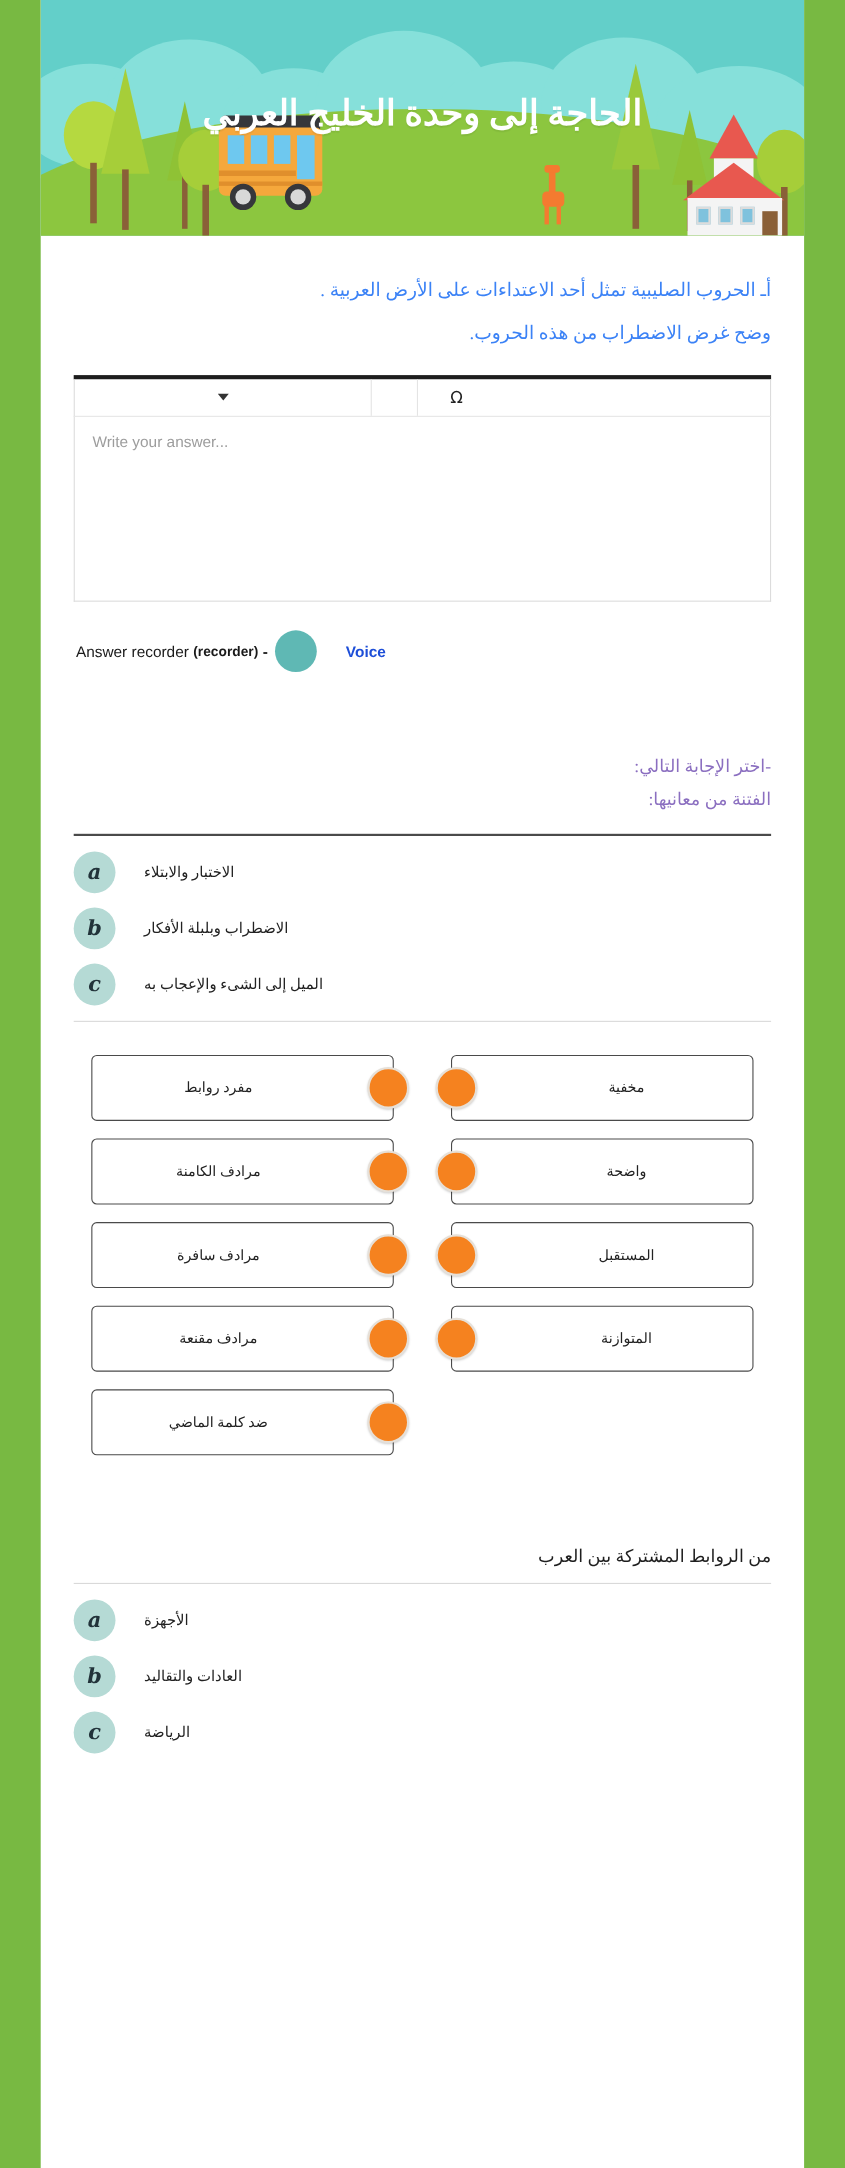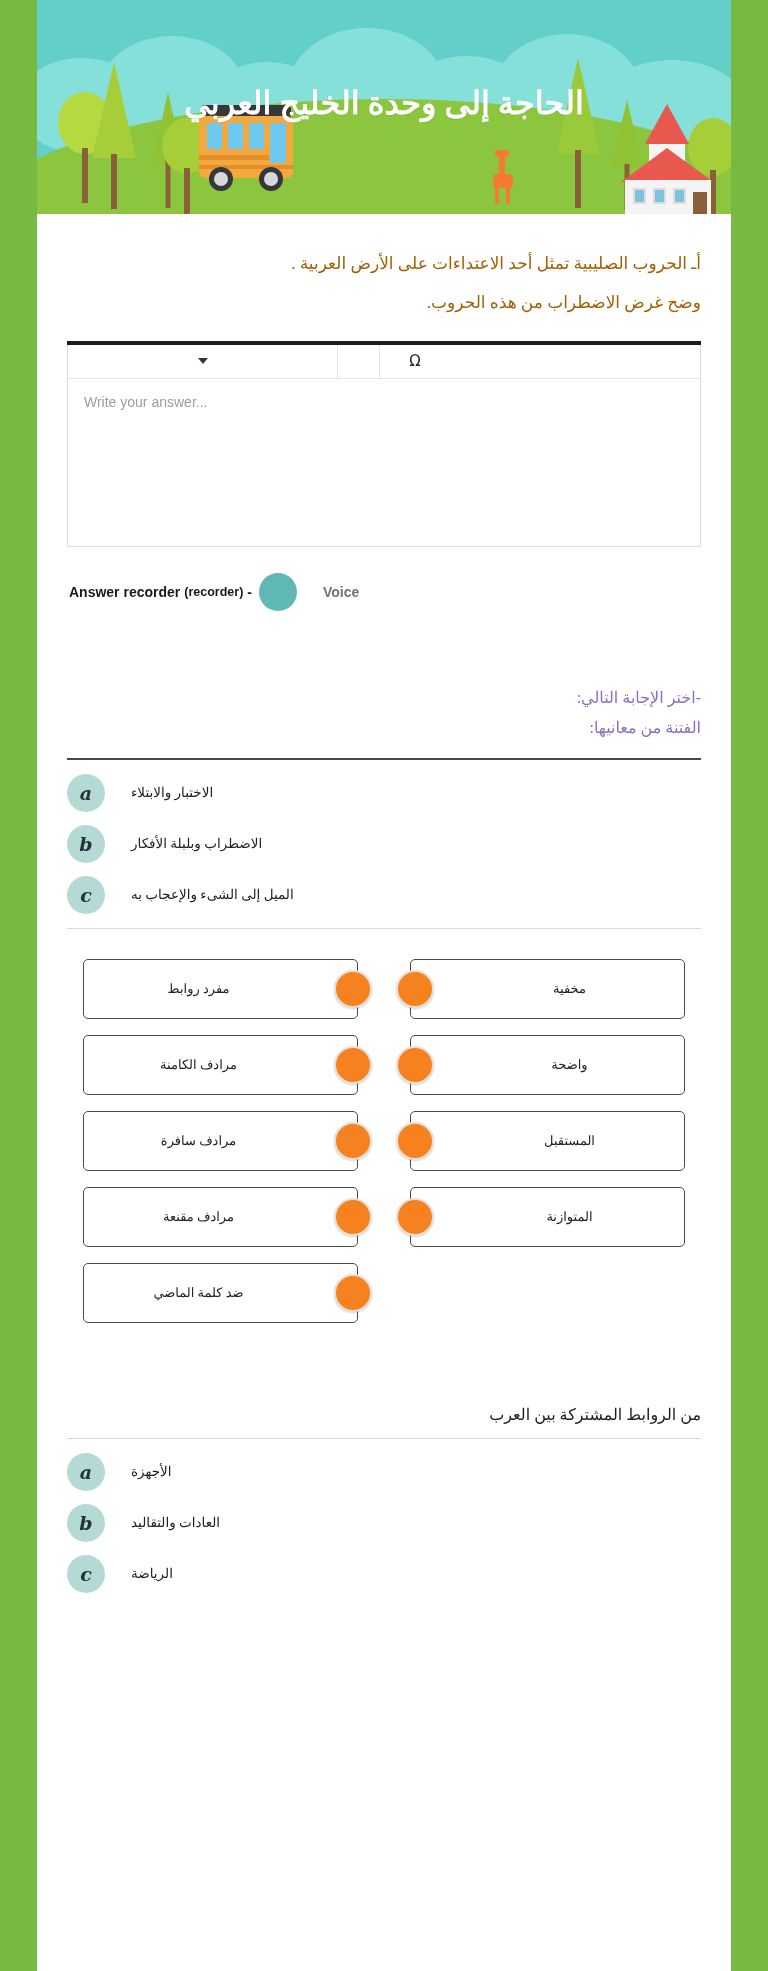--- a/index.html
+++ b/index.html
@@ -107,21 +107,21 @@
     text-shadow: 0 1px 1px rgba(0,0,0,0.06);
     white-space: nowrap;
   }
 
   
   .content { padding: 34px 30px 40px 30px; }
 
   .q-text {
     direction: rtl; text-align: right;
     font-family: "Liberation Serif", "DejaVu Serif", serif;
-    font-size: 17px; color: #a16207; line-height: 1.85;
+    font-size: 17px; color: #3b82f6; line-height: 1.85;
     margin: 0 0 8px 0;
   }
 
   .block { margin-bottom: 8px; }
 
   
   .editor { margin-top: 22px; }
   .editor-top-rule { height: 4px; background: #1d1d1d; }
   .editor-toolbar {
     display: flex; align-items: stretch;
@@ -143,27 +143,27 @@
     border: 1px solid #dcdcdc; border-top: none;
     height: 168px; background: #fff; padding: 14px 16px;
   }
   .editor-placeholder { color:#9d9d9d; font-size:14px; }
 
   
   .recorder {
     display:flex; align-items:center; gap:0;
     margin: 26px 0 0 0; padding-left: 2px;
   }
-  .rec-label { font-size:14px; font-weight:700; color:#1a1a1a; }
+  .rec-label { font-size:14px; font-weight:400; color:#1a1a1a; }
   .rec-optional { font-size:12.5px; font-weight:700; color:#1a1a1a; margin-left:4px;}
   .rec-dash { font-size:14px; font-weight:700; color:#1a1a1a; margin:0 7px 0 4px;}
   .rec-circle {
     width:38px;height:38px;border-radius:50%;background:#5fb8b4;flex:0 0 38px;
   }
-  .rec-voice { font-size:14px; font-weight:700; color:#737373; margin-left:26px; }
+  .rec-voice { font-size:14px; font-weight:700; color:#1d4ed8; margin-left:26px; }
 
   
   .purple-head {
     direction: rtl; text-align: right; color:#8b6fc0;
     font-family:"Liberation Serif","DejaVu Serif",serif;
     font-size:16px; line-height:1.9; margin-top:72px;
   }
 
   .rule { height:1px; background:#d9d9d9; margin:14px 0 0 0; }
   .rule-dark { height:2px; background:#4a4a4a; margin:14px 0 0 0; }

